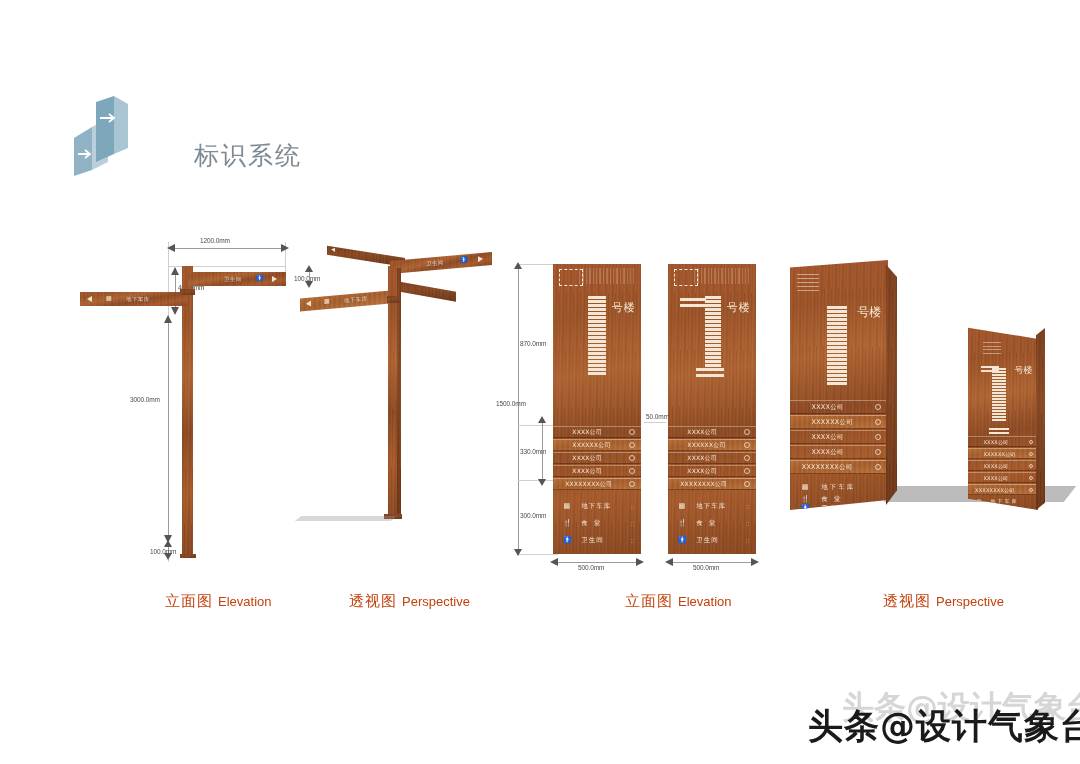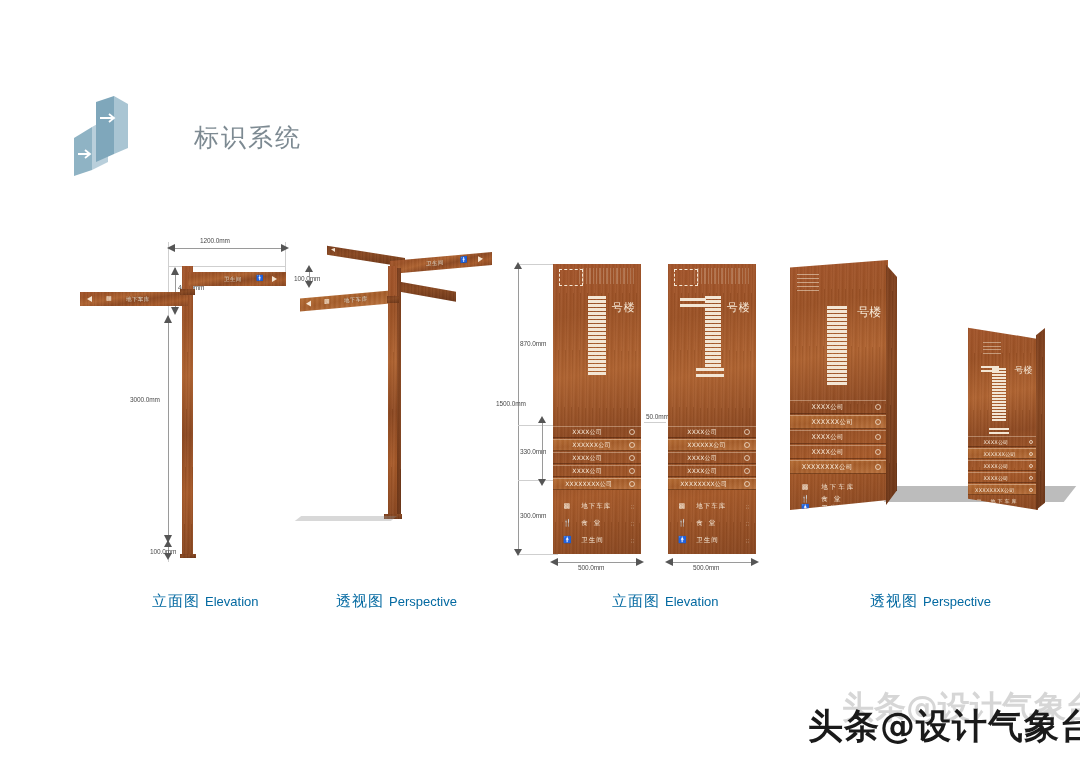--- a/index.html
+++ b/index.html
@@ -11,21 +11,21 @@
     width: 1080px; height: 764px;
     position: relative;
     font-family: "Liberation Sans", "DejaVu Sans", sans-serif;
     overflow: hidden;
   }
 
   
   #logo-block { position: absolute; left: 72px; top: 96px; width: 300px; height: 100px; }
   #logo-mark { position: absolute; left: 0; top: 0; width: 58px; height: 86px; }
   #logo-title {
-    position: absolute; left: 122px; top: 25px;
+    position: absolute; left: 122px; top: 43px;
     font-size: 25px; letter-spacing: 2px;
     color: #7d8a92; font-family: "DejaVu Sans", sans-serif;
     white-space: nowrap;
   }
   #logo-sub {
     position: absolute; left: 88px; top: 60px;
     font-size: 21px; color: #6fa3b5; letter-spacing: 0.4px;
     font-family: "Liberation Sans", sans-serif;
     white-space: nowrap;
   }
@@ -39,21 +39,22 @@
   }
   .dim-line { position: absolute; background: #9a9a9a; }
   .dim-line.h { height: 1px; }
   .dim-line.v { width: 1px; }
   .guide { position: absolute; background: #cfcfcf; }
   .guide.v { width: 1px; }
   .guide.h { height: 1px; }
 
   .caption {
     position: absolute; white-space: nowrap;
-    color: #0369a1;
+    color: #c2410c;
+    margin-left: 13px;
   }
   .caption .cn { font-size: 15px; font-family: "DejaVu Sans", sans-serif; letter-spacing: 1px; }
   .caption .en { font-size: 13px; font-family: "Liberation Sans", sans-serif; margin-left: 5px; }
 
   
   .corten {
     position: absolute;
     background:
       repeating-linear-gradient(91deg, rgba(0,0,0,0.07) 0px, rgba(255,255,255,0.05) 2px, rgba(0,0,0,0.05) 4px, rgba(255,255,255,0.04) 7px),
       linear-gradient(170deg, #a5552a 0%, #9e5326 18%, #b06330 38%, #8f4a22 58%, #a85a29 78%, #8a4720 100%);

